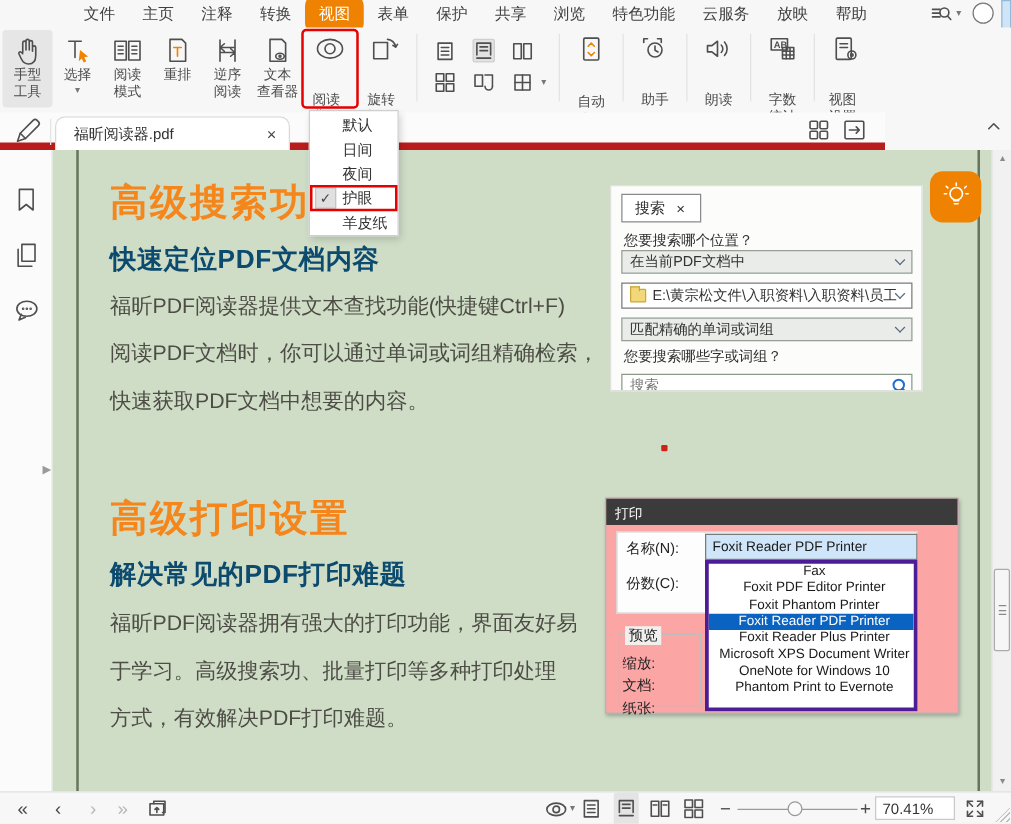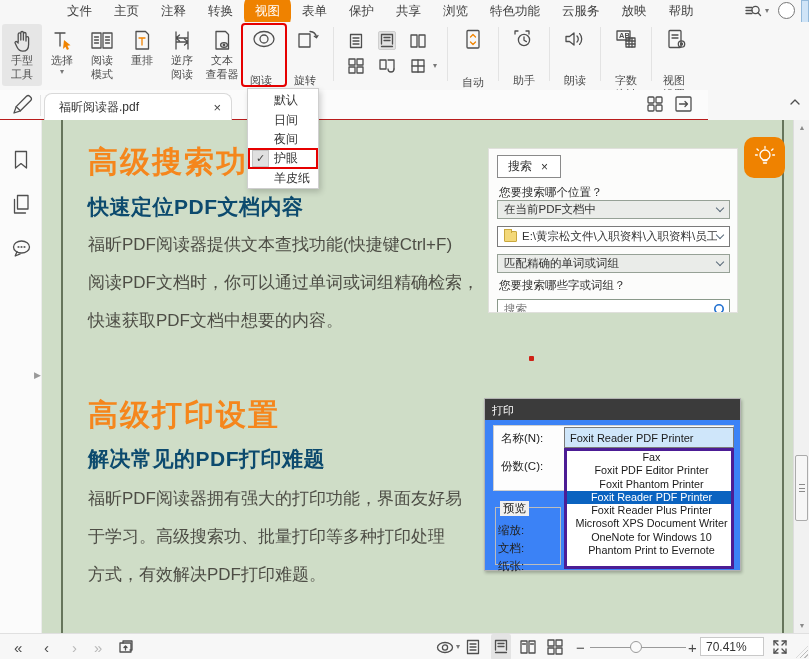--- a/index.html
+++ b/index.html
@@ -26,21 +26,21 @@
   .tlbl { font-size:11px; line-height:1.25; color:#4c4c4c; text-align:center; white-space:pre-line; }
   .lblrow { display:flex; align-items:flex-end; gap:2px; }
   .vsep { width:1px; height:54px; background:#e3e3e3; margin:3px 3px 0 3px; }
   .lgrid { display:grid; grid-template-columns:repeat(3,18px); gap:6px 13px; padding:7px 6px 0 10px; }
   .lcell { width:18px; height:19px; display:flex; align-items:center; justify-content:center; position:relative; border-radius:2px; }
   .lcell.selected { background:#e2e2e2; border:1px solid #cfcfcf; }
   .lcell .caret { position:absolute; right:-10px; top:6px; }
   .collapse-btn { position:absolute; right:8px; top:70px; }
 
   
-  .tabbar { position:absolute; left:0; top:90px; width:708px; height:30px; background:#fbfbfb; border-bottom:1px solid #b91c1c; }
+  .tabbar { position:absolute; left:0; top:90px; width:708px; height:30px; background:#fbfbfb; border-bottom:6px solid #b91c1c; }
   .pencil-btn { position:absolute; left:11px; top:4px; }
   .tab-sep { position:absolute; left:40px; top:5px; width:1px; height:21px; background:#e4e4e4; }
   .doc-tab { position:absolute; left:44px; top:3px; width:188px; height:27px; background:#fff; border:1px solid #d9d9d9; border-bottom:none; border-radius:8px 8px 0 0; display:flex; align-items:center; padding:0 10px 0 14px; font-size:12px; color:#333; }
   .doc-tab .close { margin-left:auto; font-size:13px; color:#444; cursor:pointer; }
   .tab-right { position:absolute; right:14px; top:5px; display:flex; gap:10px; }
 
   
   .sidebar { position:absolute; left:0; top:120px; width:42px; height:513px; background:#fbfbfb; border-right:1px solid #ececec; }
   .sb-ic { position:absolute; left:10px; }
   .expand-arrow { position:absolute; left:34px; top:370px; font-size:9px; color:#9a9a9a; }
@@ -68,21 +68,21 @@
   .combo.gray { background:#eaece9; border:1px solid #96a196; height:19px; }
   .combo.white { background:#fff; border:1px solid #7a7a7a; height:21px; }
   .chev { width:6px; height:6px; border-right:1.4px solid #5a6a7a; border-bottom:1.4px solid #5a6a7a; transform:rotate(45deg); margin-left:auto; margin-bottom:3px; }
   .folder { width:13px; height:11px; background:#f3d879; border:1px solid #c9a83e; border-radius:1px; margin-right:5px; position:relative; }
   .folder:before { content:""; position:absolute; left:-1px; top:-3px; width:6px; height:3px; background:#f3d879; border:1px solid #c9a83e; border-bottom:none; }
   .sinput { position:absolute; left:8px; top:150px; width:233px; height:20px; background:#fff; border:1px solid #8a998a; font-size:11.5px; color:#888; padding:0 22px 0 6px; font-family:inherit; }
   .sinput-ic { position:absolute; left:224px; top:153px; }
   .combo-val { overflow:hidden; white-space:nowrap; text-overflow:clip; max-width:195px; }
 
   
-  .pdlg { position:absolute; left:484px; top:398px; width:257px; height:173px; background:#3b82f6; border:1px solid #b3b3b3; box-shadow:1px 2px 3px rgba(0,0,0,.25); }
+  .pdlg { position:absolute; left:484px; top:398px; width:283px; height:173px; background:#fca5a5; border:1px solid #b3b3b3; box-shadow:1px 2px 3px rgba(0,0,0,.25); }
   .pd-title { position:absolute; left:0; top:0; width:100%; height:21px; background:#3b3b3b; color:#fff; font-size:11px; padding:4px 0 0 7px; }
   .pd-inset { position:absolute; left:8px; top:26px; width:241px; height:66px; background:#fdfdfd; border:1px solid #cfcfcf; }
   .pd-lbl { position:absolute; font-size:11.5px; color:#222; white-space:nowrap; }
   .pd-combo { position:absolute; left:79px; top:28px; width:170px; height:21px; background:#cfe6fa; border:1px solid #7a7a7a; font-size:11px; color:#1a1a1a; padding:4px 0 0 5px; white-space:nowrap; }
   .pd-list { position:absolute; left:79px; top:49px; width:170px; height:121px; background:#fff; border:3px solid #4c1d95; overflow:hidden;text-align:center; }
   .pli { font-size:10.8px; line-height:13.3px; color:#1a1a1a; padding-left:5px; white-space:nowrap; }
   .pli.selected { background:#0a63c0; color:#fff; }
   .pd-group { position:absolute; left:10px; top:108px; width:66px; height:58px; border:1px solid #bdbdbd; }
   .pd-group-lbl { position:absolute; left:15px; top:102px; font-size:11.5px; color:#222; background:#f1f0ef; padding:0 3px; }
 

